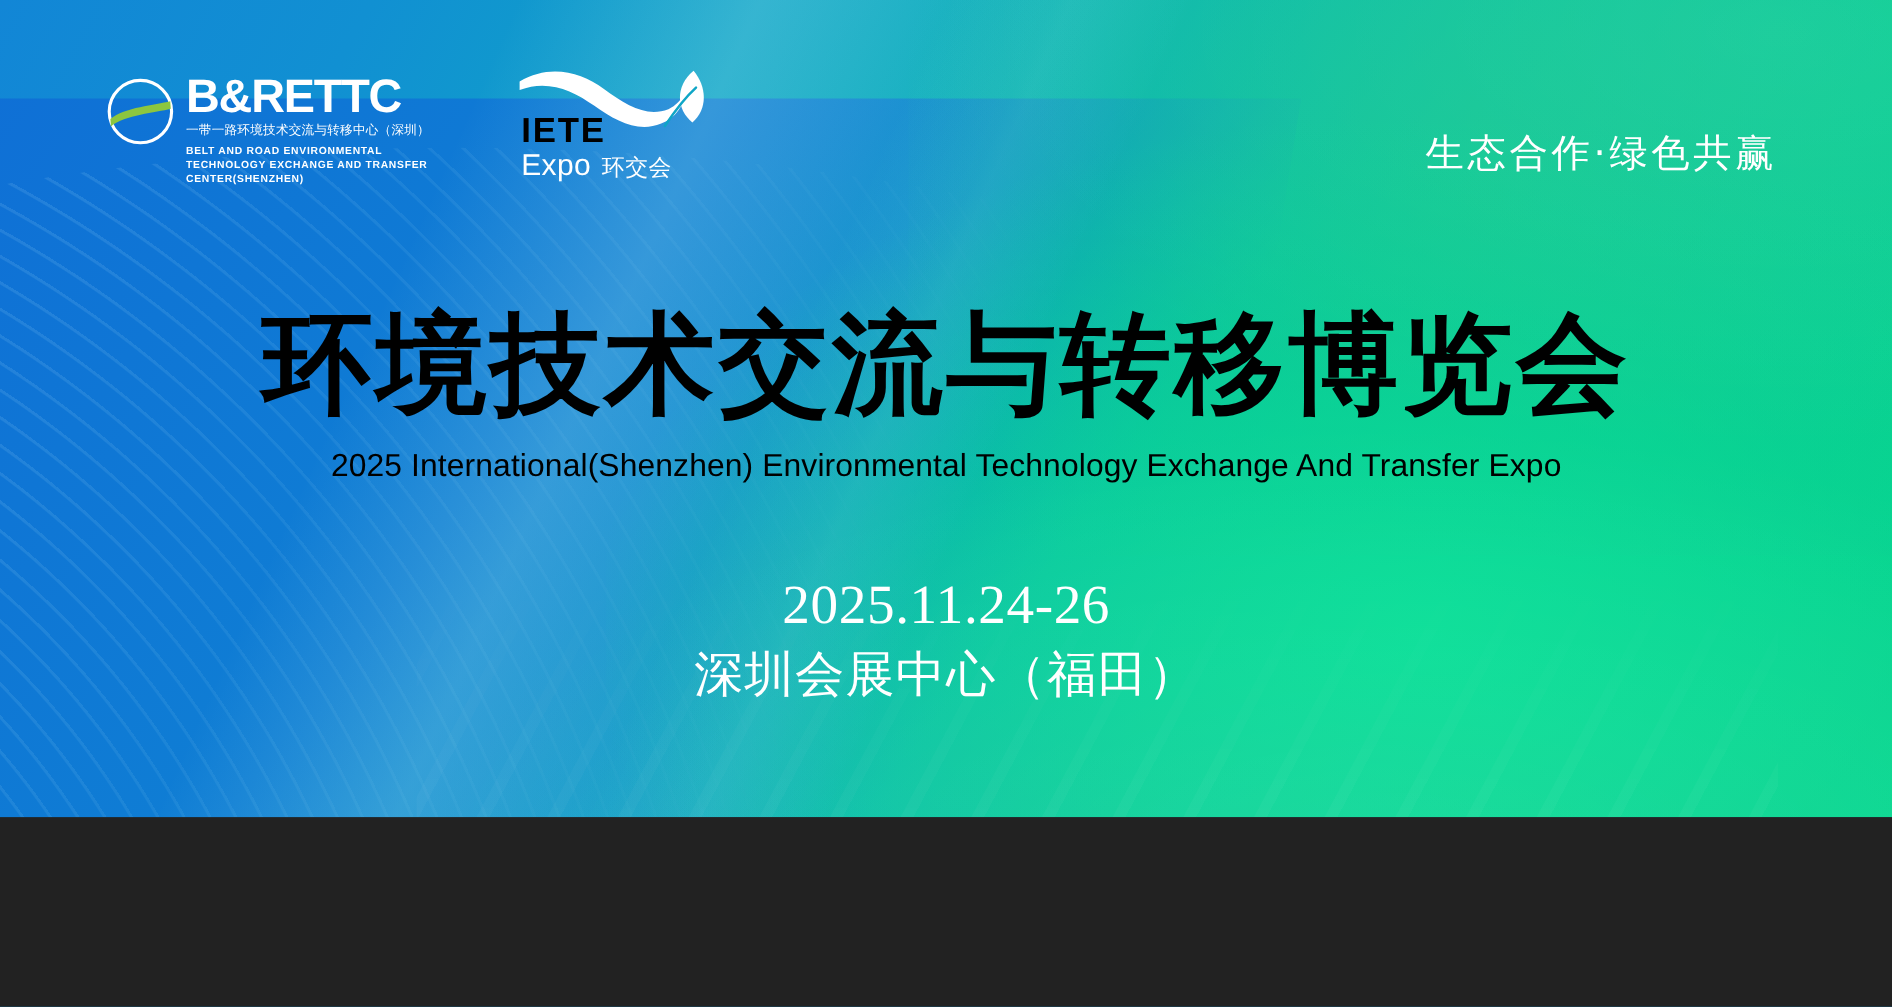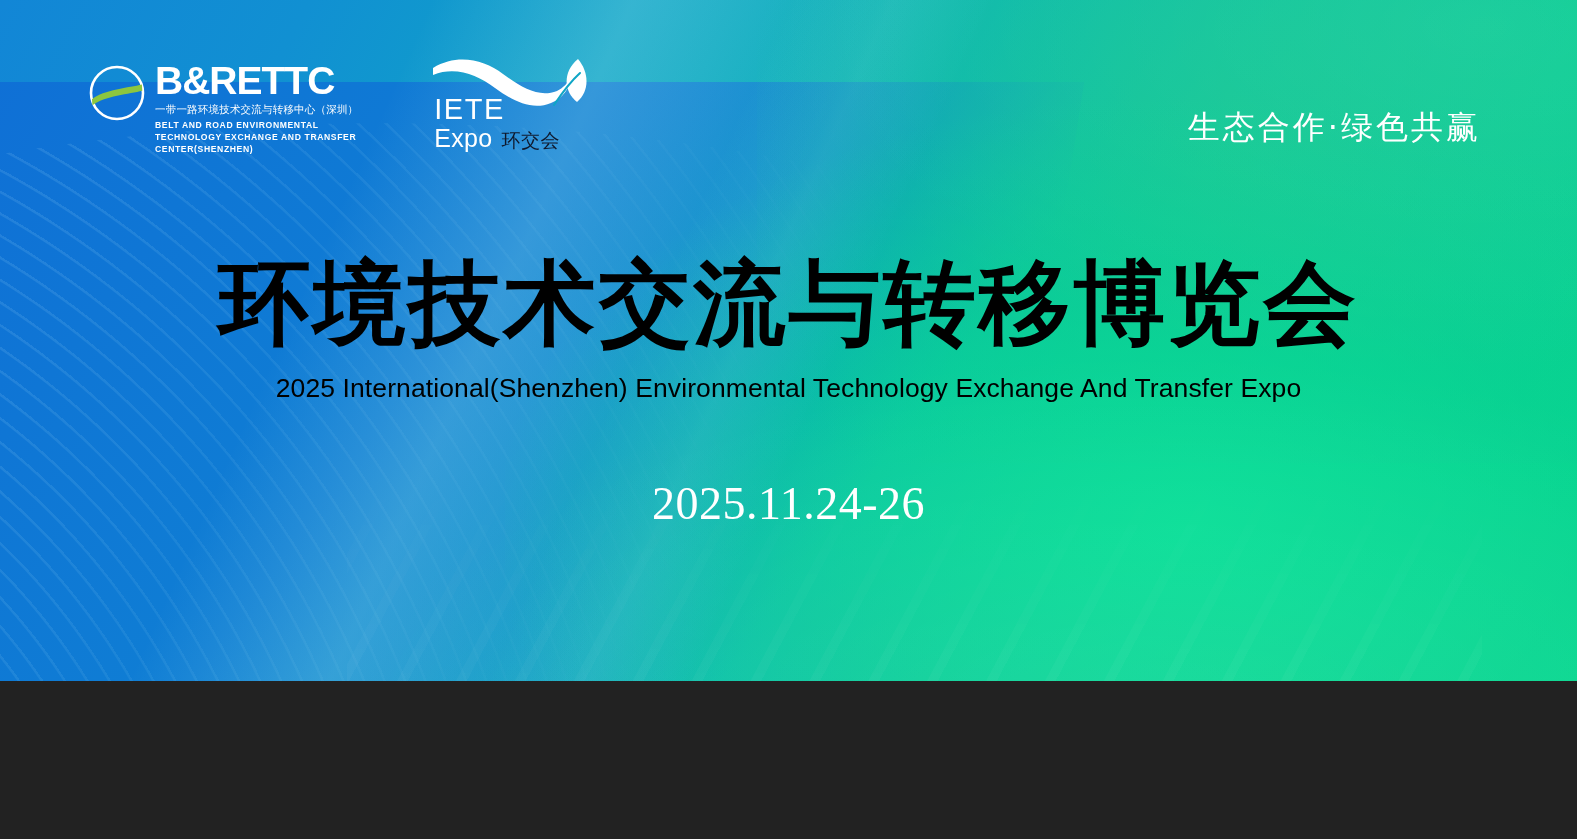--- a/index.html
+++ b/index.html
@@ -135,35 +135,35 @@
   }
 
   
   .logo-sep{ width:22px; }
 
   
   .iete{ position:relative; width:160px; height:100px; flex:none; }
   .iete-art{ position:absolute; left:0; top:0; width:160px; height:58px; }
   .iete-txt{ position:absolute; left:2px; top:40px; }
   .iete-main{
-    color:#ffffff; font-weight:normal; font-size:29px;
+    color:#000000; font-weight:bold; font-size:29px;
     letter-spacing:1.5px; line-height:1;
     font-family:"Liberation Sans","DejaVu Sans",sans-serif;
   }
   .iete-sub{
     display:flex; align-items:baseline; gap:9px;
     margin-top:1px;
     text-align:right;
   }
   .iete-expo{
     color:#fff; font-size:25px; letter-spacing:.3px; line-height:1.08;
     font-family:"Liberation Sans","DejaVu Sans",sans-serif;
   }
   .iete-cn{
-    color:#0f172a; font-size:19px; letter-spacing:.5px;
+    color:#ffffff; font-size:19px; letter-spacing:.5px;
     font-family:"DejaVu Sans","Liberation Sans",sans-serif;
   }
 
   .slogan{
     position:absolute; right:96px; top:106px;
     color:#fff; font-size:32px; letter-spacing:3px;
     font-family:"DejaVu Sans","Liberation Sans",sans-serif;
     white-space:nowrap;
   }
 
@@ -261,16 +261,17 @@
     </div>
 
     <div class="slogan">生态合作·绿色共赢</div>
   </div>
 
   <div class="main">
     <div class="title-cn-2">环境技术交流与转移博览会</div>
     <div class="title-en">2025 International(Shenzhen) Environmental Technology Exchange And Transfer Expo</div>
     <div class="meta">
       <div class="meta-date">2025.11.24-26</div>
+      <div class="meta-venue">深圳会展中心（福田）</div>
     </div>
   </div>
 
 </div>
 
 </body></html>

